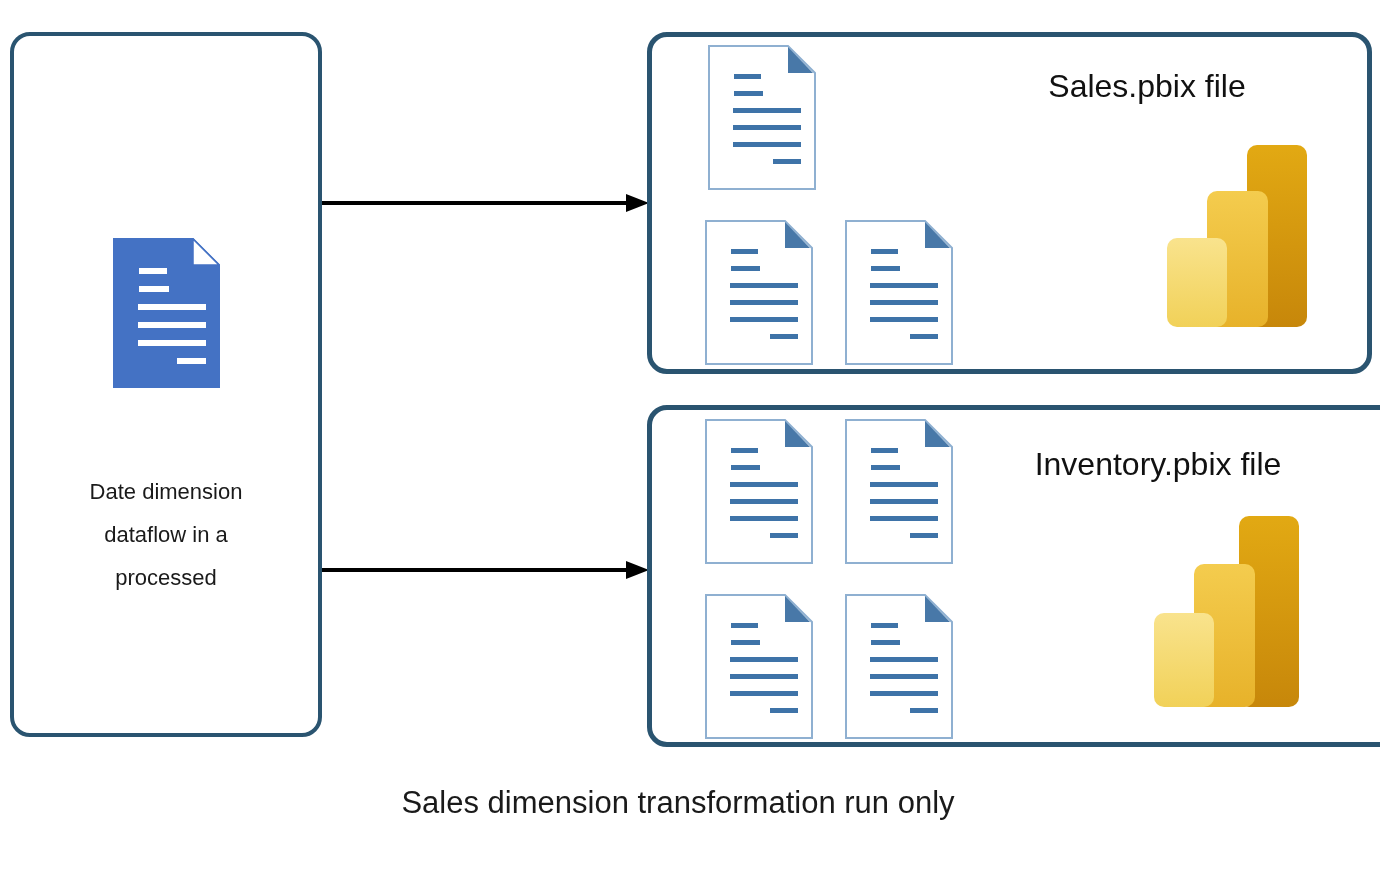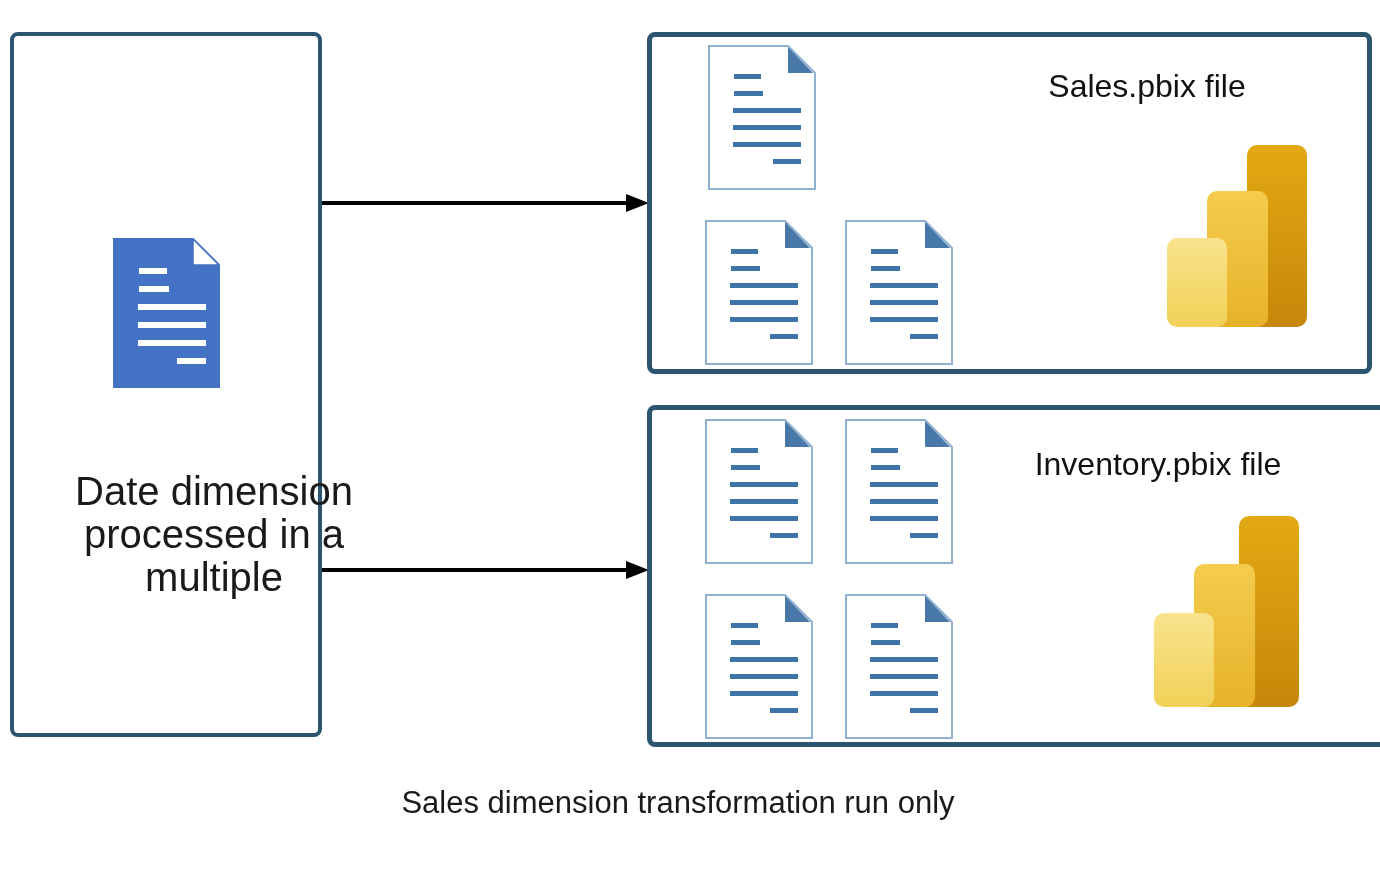--- a/index.html
+++ b/index.html
@@ -7,35 +7,35 @@
     position:relative;
     width:1380px;height:887px;
     background:#ffffff;
     font-family:"Liberation Sans", sans-serif;
     overflow:hidden;
   }
   .box{
     position:absolute;
     background:#ffffff;
     border:5px solid var(--box-border,#2A5470);
-    border-radius:8px;
+    border-radius:20px;
     box-sizing:border-box;
   }
   .left-box{
     left:10px;top:32px;width:312px;height:705px;
     border-width:4px;
   }
   .sales-box{left:647px;top:32px;width:725px;height:342px;}
   .inventory-box{left:647px;top:405px;width:769px;height:342px;}
   .doc{position:absolute;width:108px;height:145px;}
   .doc-blue{position:absolute;left:99px;top:202px;width:107px;height:150px;}
   .dataflow-label{
     position:absolute;left:0;top:434px;width:100%;
     text-align:center;color:#1a1a1a;
-    font-size:40px;line-height:43px;margin-left:48px;
+    font-size:22px;line-height:43px;
   }
   .pbix-label{
     position:absolute;
     text-align:center;color:#111111;
     font-size:32px;line-height:36px;white-space:nowrap;
   }
   .sales-box .pbix-label{left:345px;top:31px;width:300px;}
   .inventory-box .pbix-label{left:325px;top:36px;width:362px;}
   .pbi-logo{position:absolute;}
   .sales-box .pbi-logo{left:515px;top:108px;width:140px;height:182px;}
@@ -96,22 +96,22 @@
       </symbol>
     </defs>
   </svg>
 
   <div class="box left-box">
     <svg class="doc-blue" viewBox="0 0 107 150">
       <use href="#doc-blue" xlink:href="#doc-blue"></use>
     </svg>
     <div class="dataflow-label">
       <div>Date dimension</div>
-      <div>processed in a</div>
-      <div>multiple</div>
+      <div>dataflow in a</div>
+      <div>processed</div>
     </div>
   </div>
 
   <svg class="arrow arrow-1" viewBox="0 0 330 22">
     <line x1="0" y1="11" x2="306" y2="11" stroke="var(--arrow,#000000)" stroke-width="4"></line>
     <polygon points="304,2 327,11 304,20" fill="var(--arrow,#000000)"></polygon>
   </svg>
 
   <svg class="arrow arrow-2" viewBox="0 0 330 22">
     <line x1="0" y1="11" x2="306" y2="11" stroke="var(--arrow,#000000)" stroke-width="4"></line>

